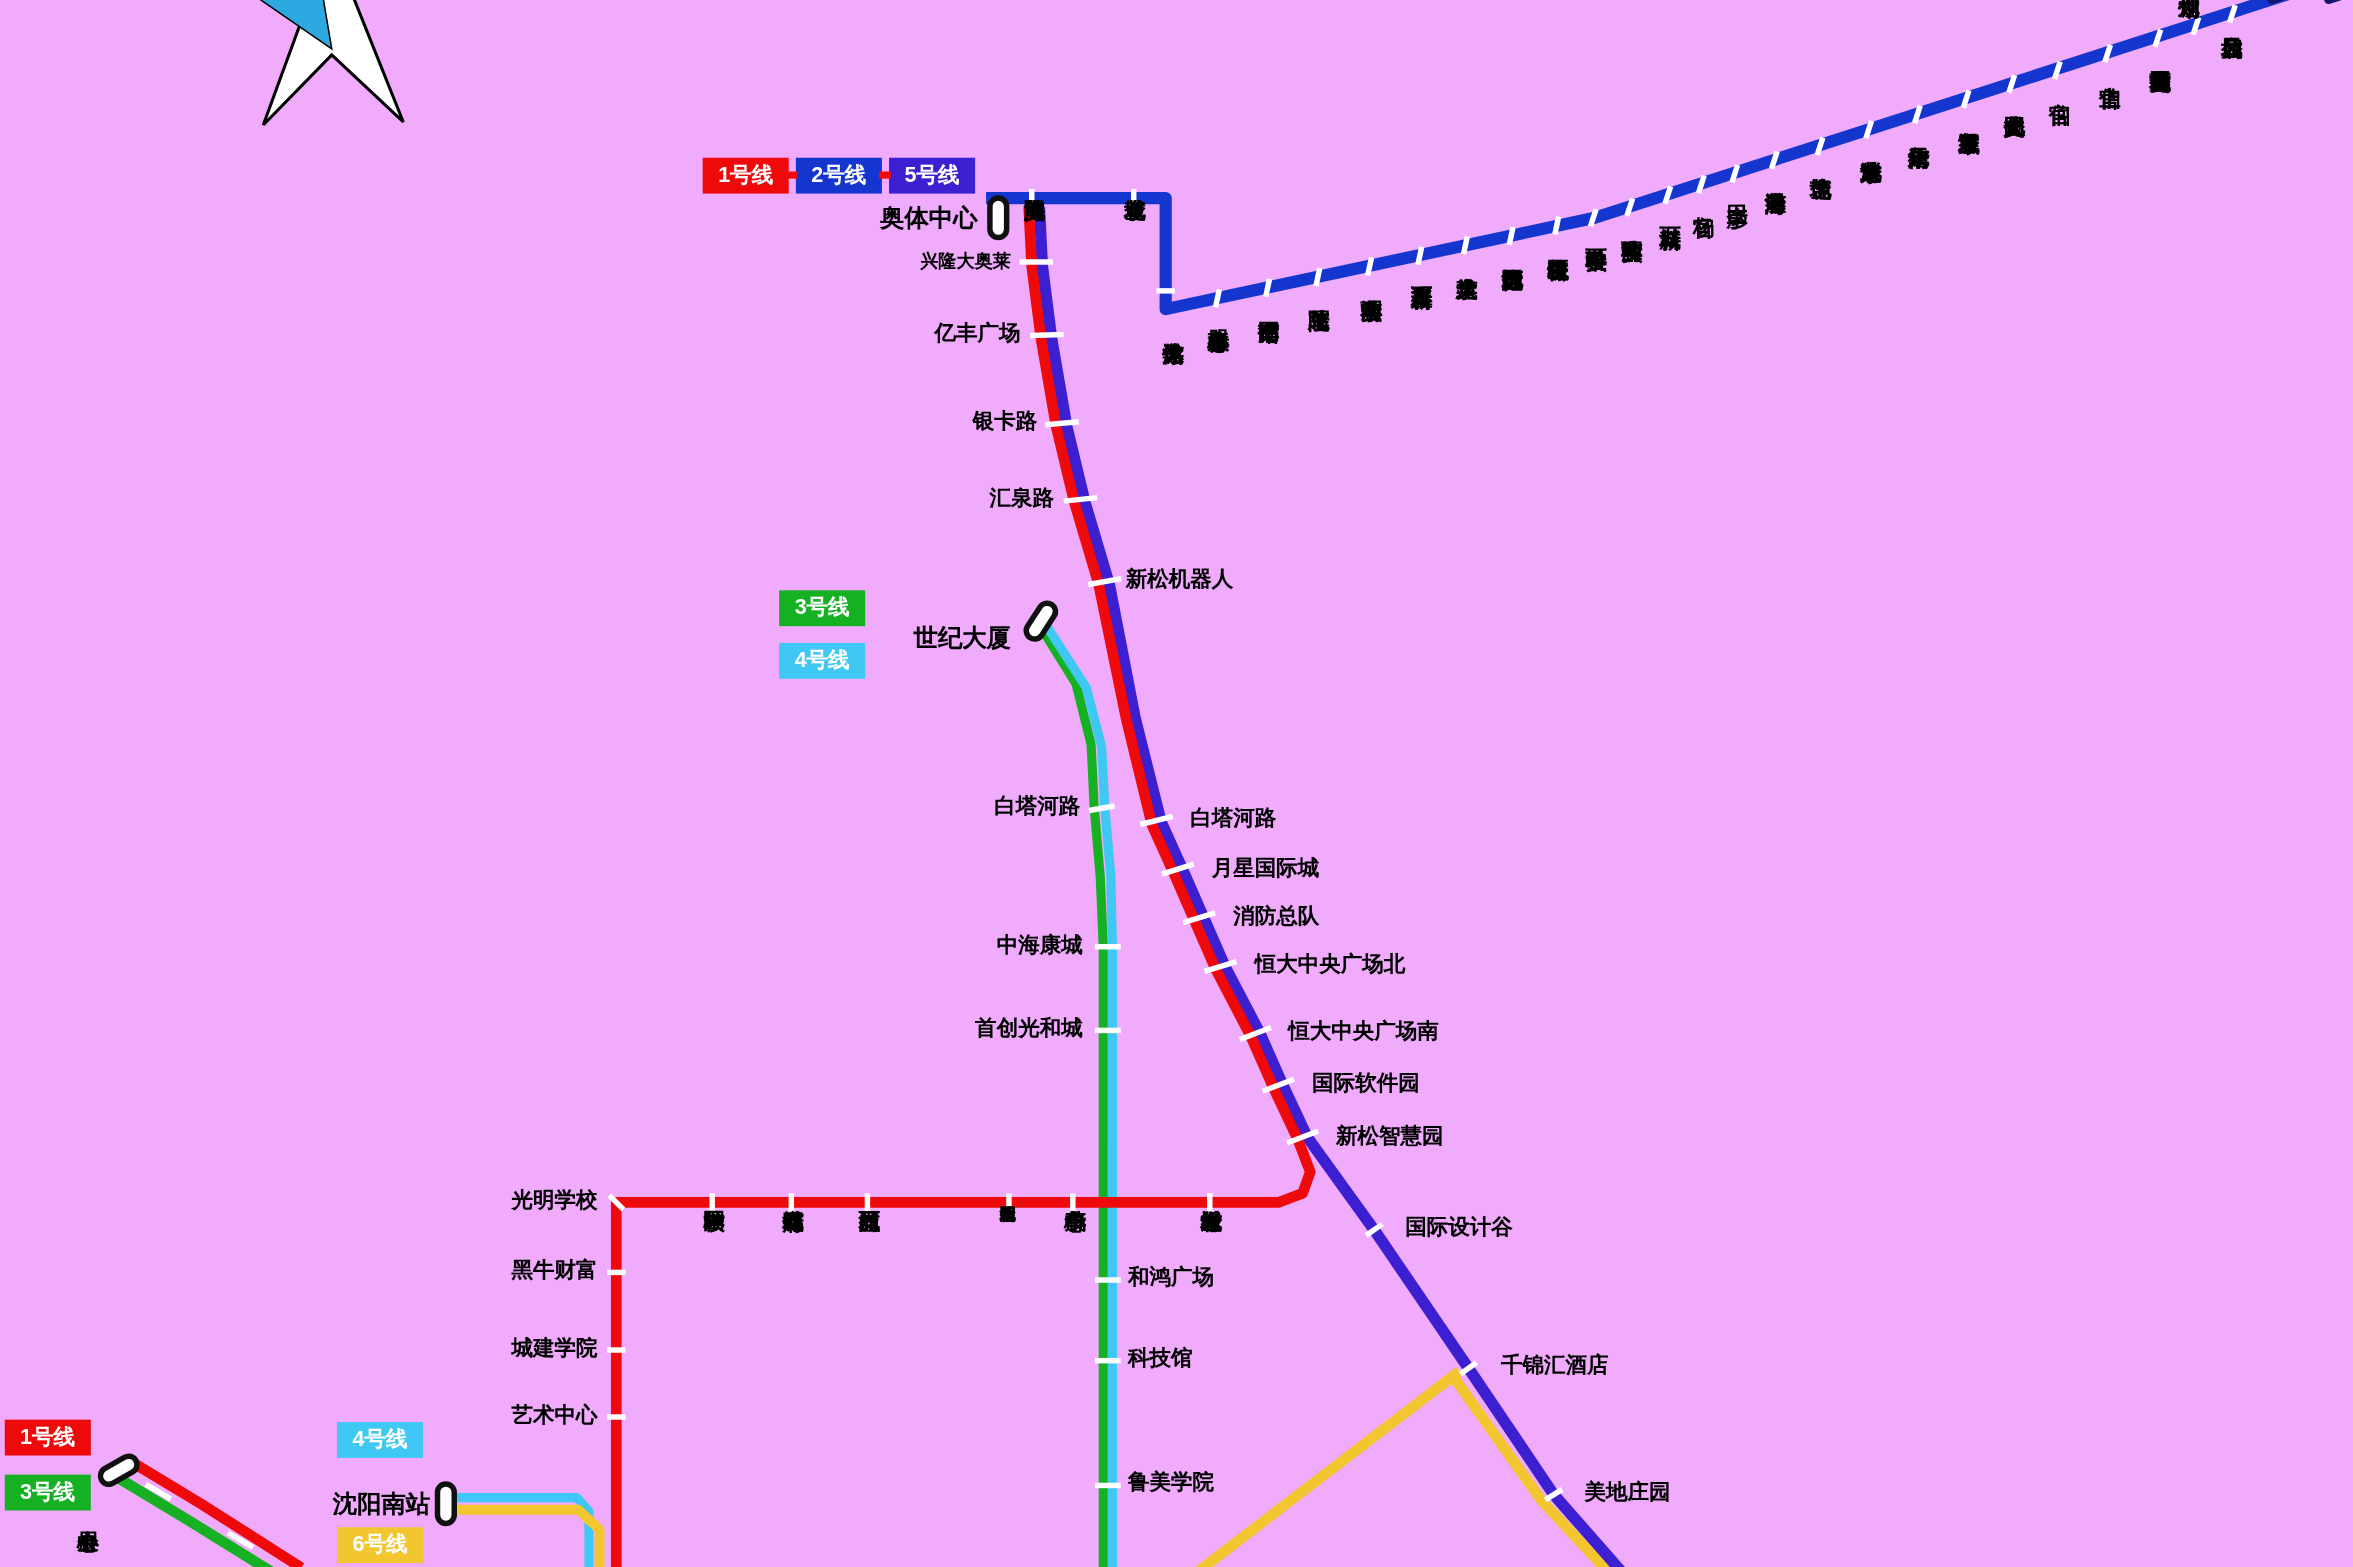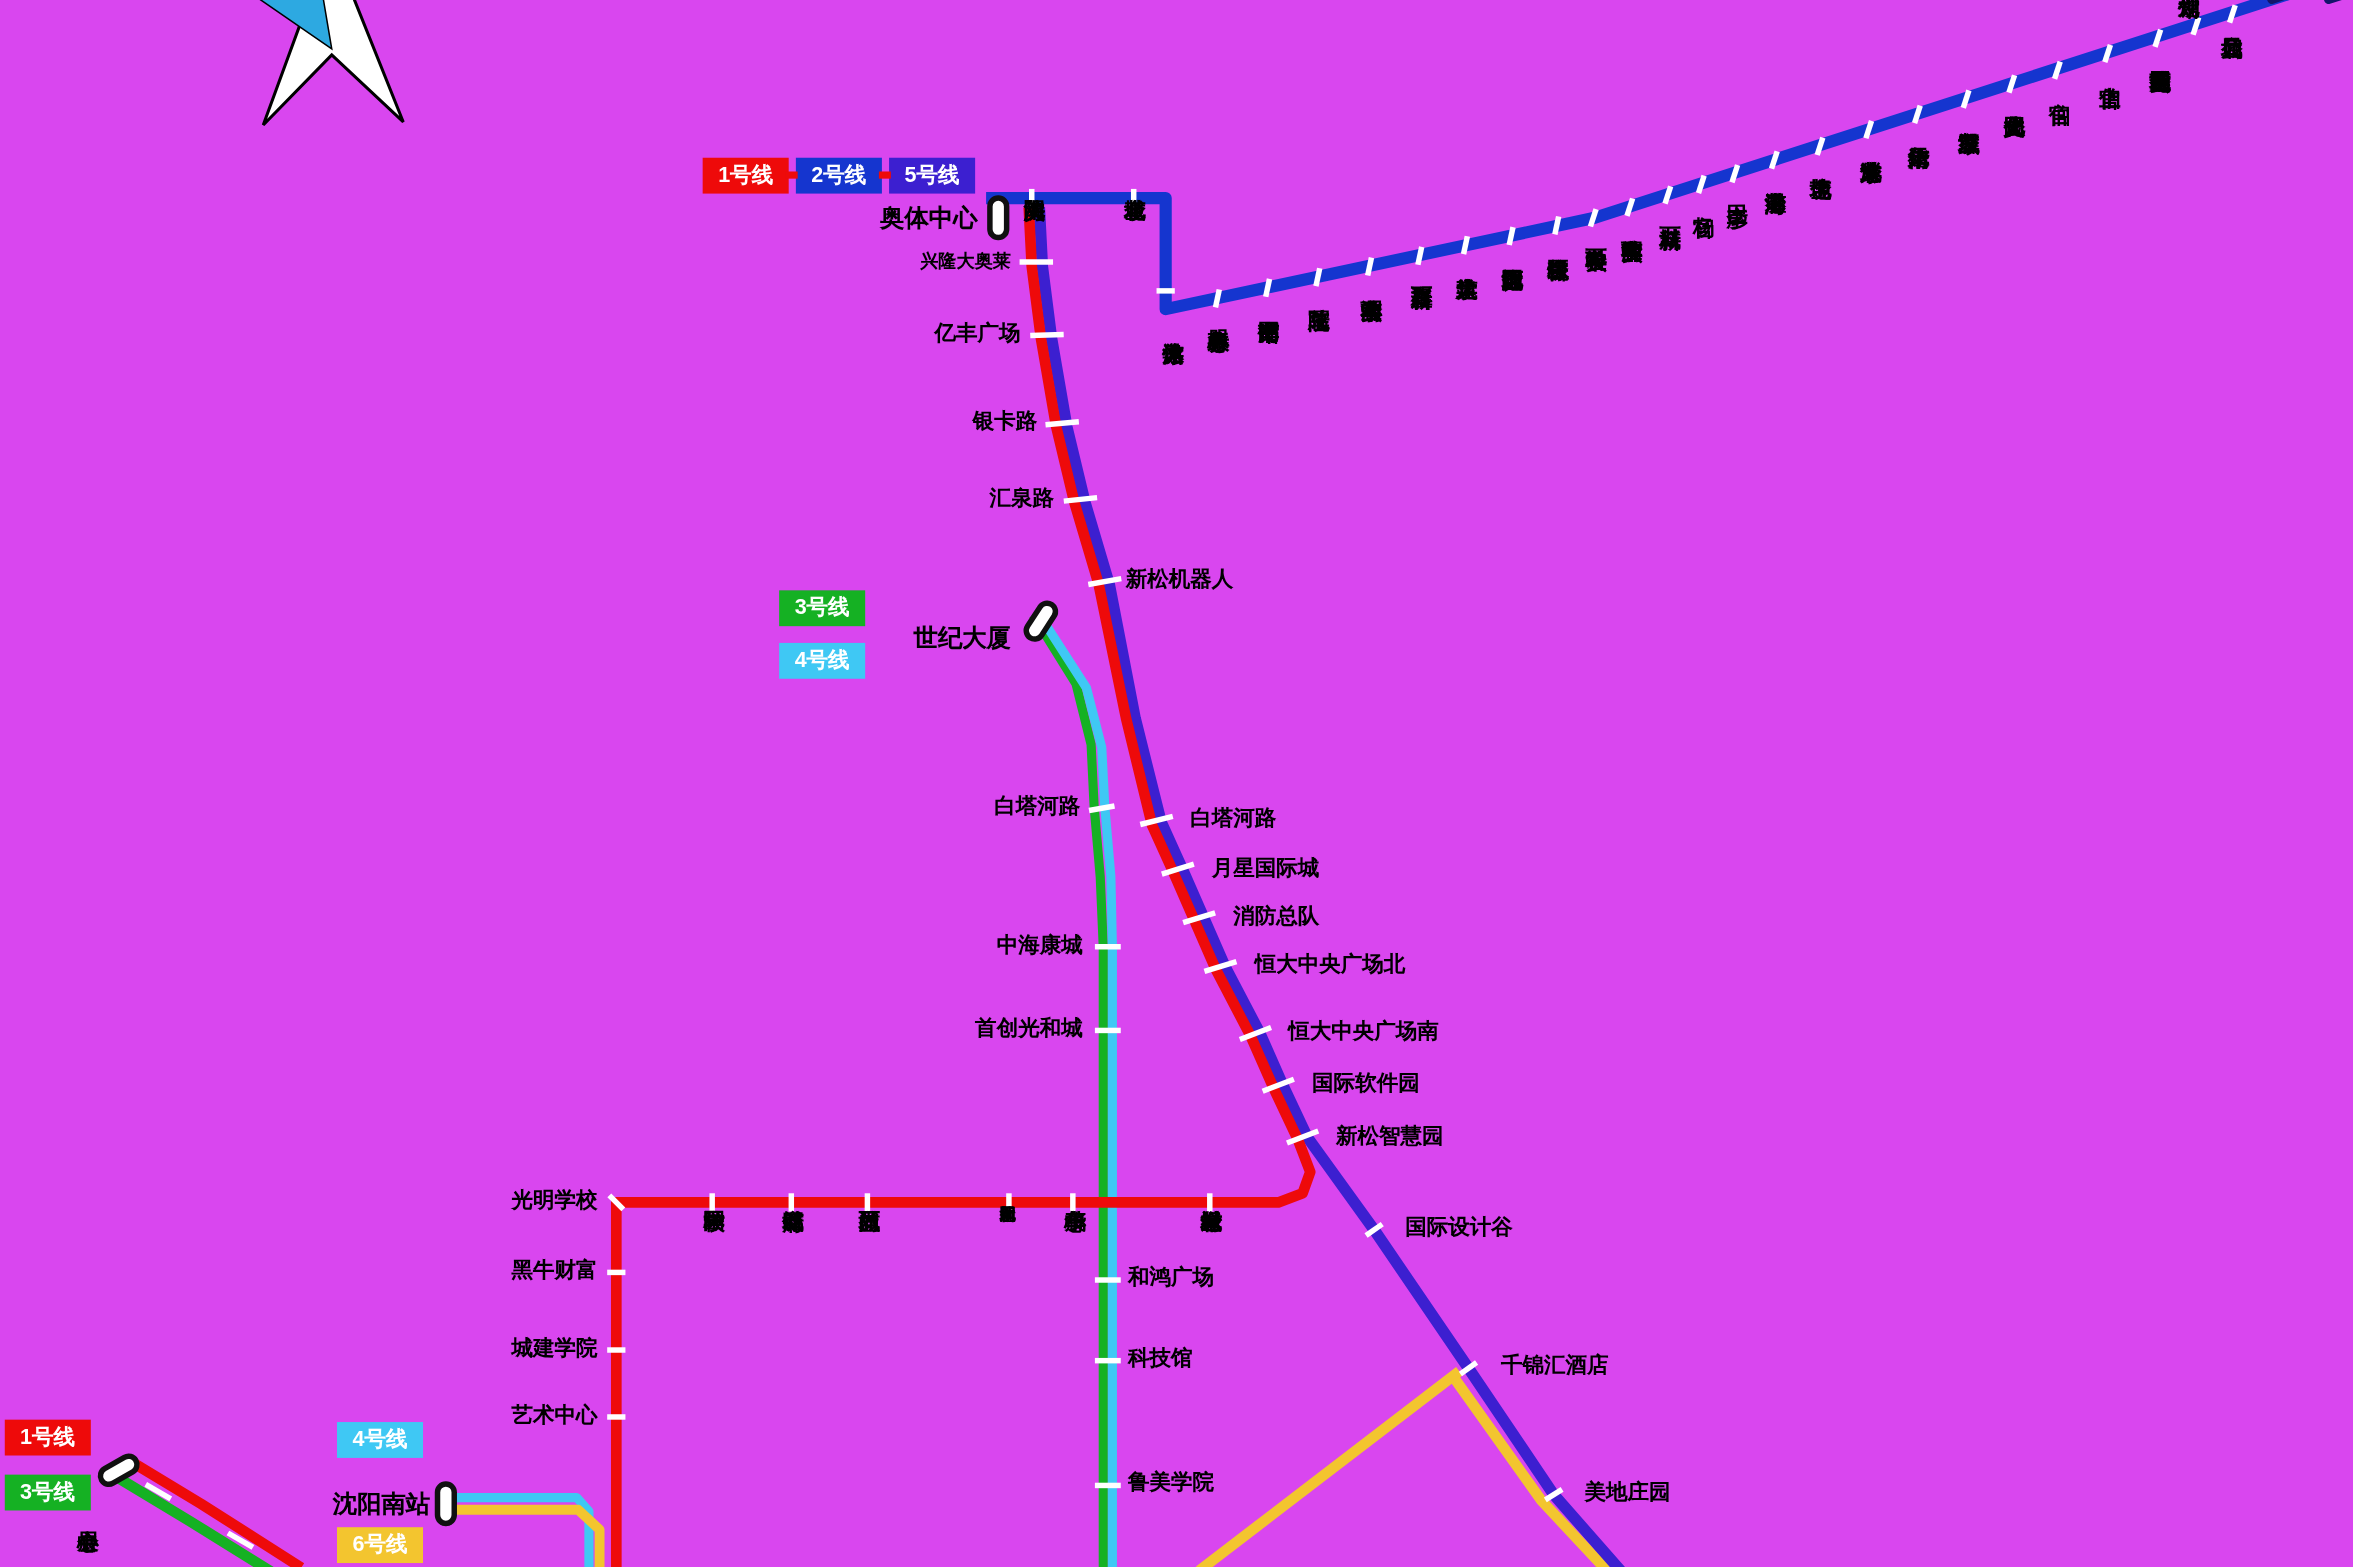--- a/index.html
+++ b/index.html
@@ -1,16 +1,16 @@
 <!DOCTYPE html>
 <html style="font-size:10.2px"><head>
 <meta charset="utf-8">
 <style>
   html,body{margin:0;padding:0;background:#ffffff;}
-  .canvas{position:relative;width:2354px;height:1567px;background:#d946ef;overflow:hidden;
+  .canvas{position:relative;width:2354px;height:1567px;background:#f0abfc;overflow:hidden;
           font-family:"Liberation Sans","DejaVu Sans",sans-serif;}
   .stage{position:absolute;left:0;top:0;width:985px;height:656px;
          transform:scale(2.39);transform-origin:0 0;}
   .stage > svg{position:absolute;left:0;top:0;}
   .layer{position:absolute;left:0;top:0;width:985px;height:656px;}
   .lbl{position:absolute;font-weight:bold;color:#000;font-size:9px;white-space:nowrap;line-height:1.08;}
   .lbl.h.a-r{transform:translate(-100%,-50%);}
   .lbl.h.a-l{transform:translate(0,-50%);}
   .lbl.v{writing-mode:vertical-rl;text-orientation:upright;}
   .lbl.v.a-t{transform:translateX(-50%);}

